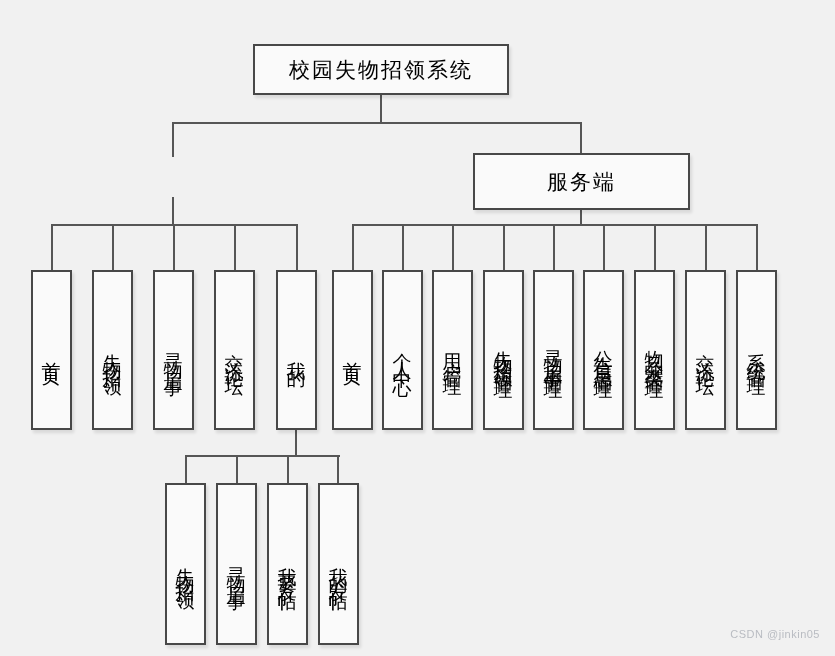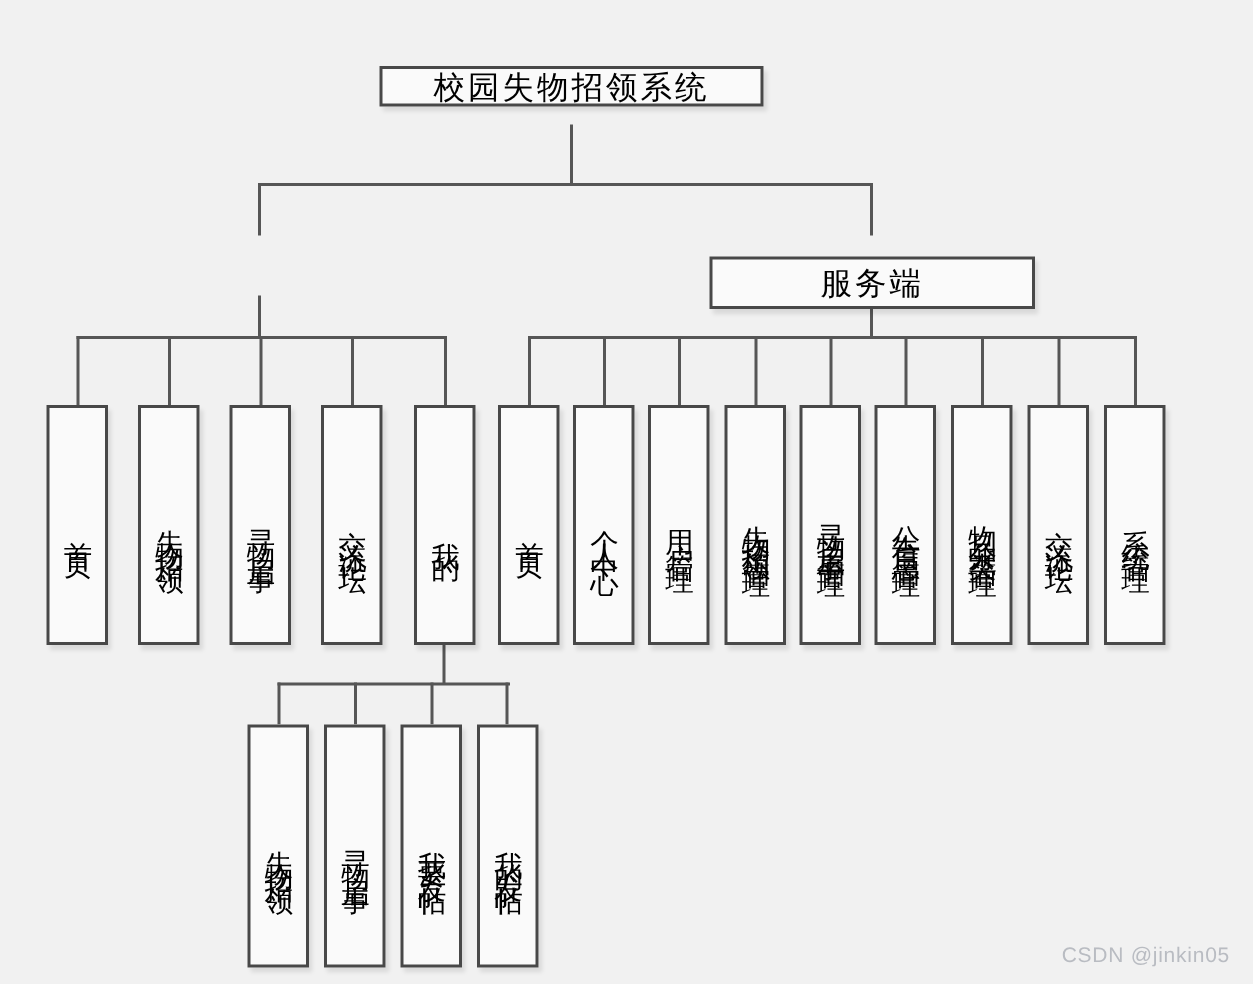--- a/index.html
+++ b/index.html
@@ -47,21 +47,21 @@
     white-space: nowrap;
   }
   .vnode.tight > span {
     letter-spacing: 6px;
     margin-bottom: -6px;
   }
   .watermark {
     position: absolute;
     right: 15px;
     top: 628px;
-    font-size: 14px;
+    font-size: 11px;
     color: #b9bcc2;
     letter-spacing: 0.5px;
   }
 </style>
 </head>
 <body>
 
 <div class="canvas">
 
   <div class="line" style="left:380px; top:83px;  width:2px;  height:39px;"></div>
@@ -89,23 +89,23 @@
   <div class="line" style="left:705px; top:224px; width:2px; height:46px;"></div>
   <div class="line" style="left:756px; top:224px; width:2px; height:46px;"></div>
 
   <div class="line" style="left:295px; top:430px; width:2px;  height:26px;"></div>
   <div class="line" style="left:185px; top:455px; width:155px; height:2px;"></div>
   <div class="line" style="left:185px; top:455px; width:2px; height:28px;"></div>
   <div class="line" style="left:236px; top:455px; width:2px; height:28px;"></div>
   <div class="line" style="left:287px; top:455px; width:2px; height:28px;"></div>
   <div class="line" style="left:337px; top:455px; width:2px; height:28px;"></div>
 
-  <div class="node hnode" style="left:253px; top:44px; width:256px; height:27px;">校园失物招领系统</div>
+  <div class="node hnode" style="left:253px; top:44px; width:256px; height:51px;">校园失物招领系统</div>
 
-  <div class="node hnode" style="left:473px; top:171px; width:217px; height:35px;">服务端</div>
+  <div class="node hnode" style="left:473px; top:153px; width:217px; height:57px;">服务端</div>
 
   <div class="node vnode" style="left:31px; top:270px; width:41px; height:160px;">
     <span>首页</span>
   </div>
   <div class="node vnode" style="left:92px; top:270px; width:41px; height:160px;">
     <span>失物招领</span>
   </div>
   <div class="node vnode" style="left:153px; top:270px; width:41px; height:160px;">
     <span>寻物启事</span>
   </div>

